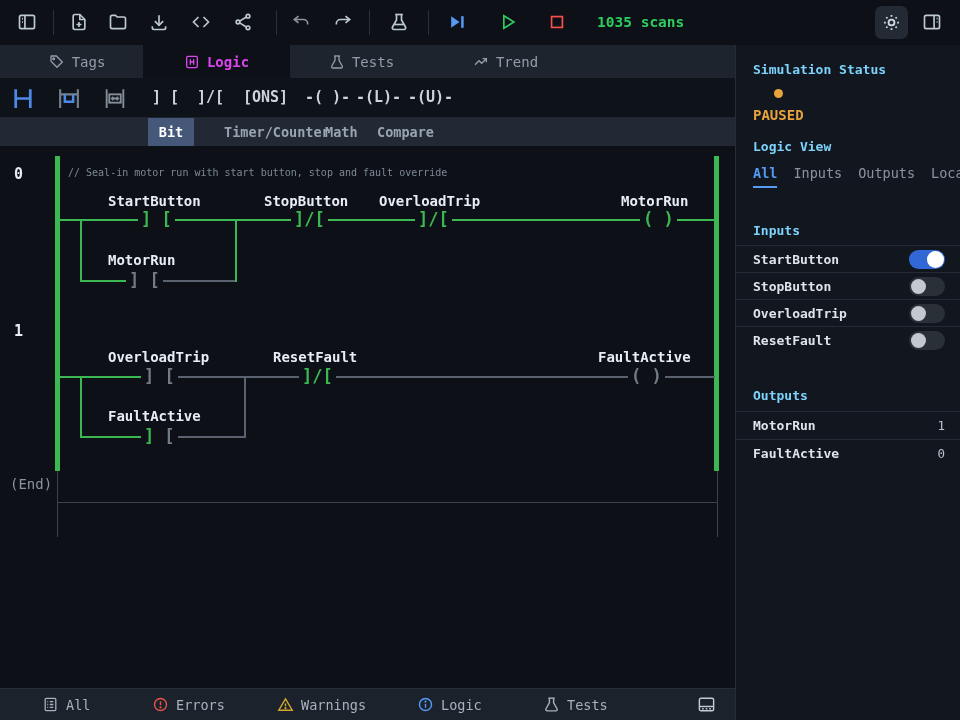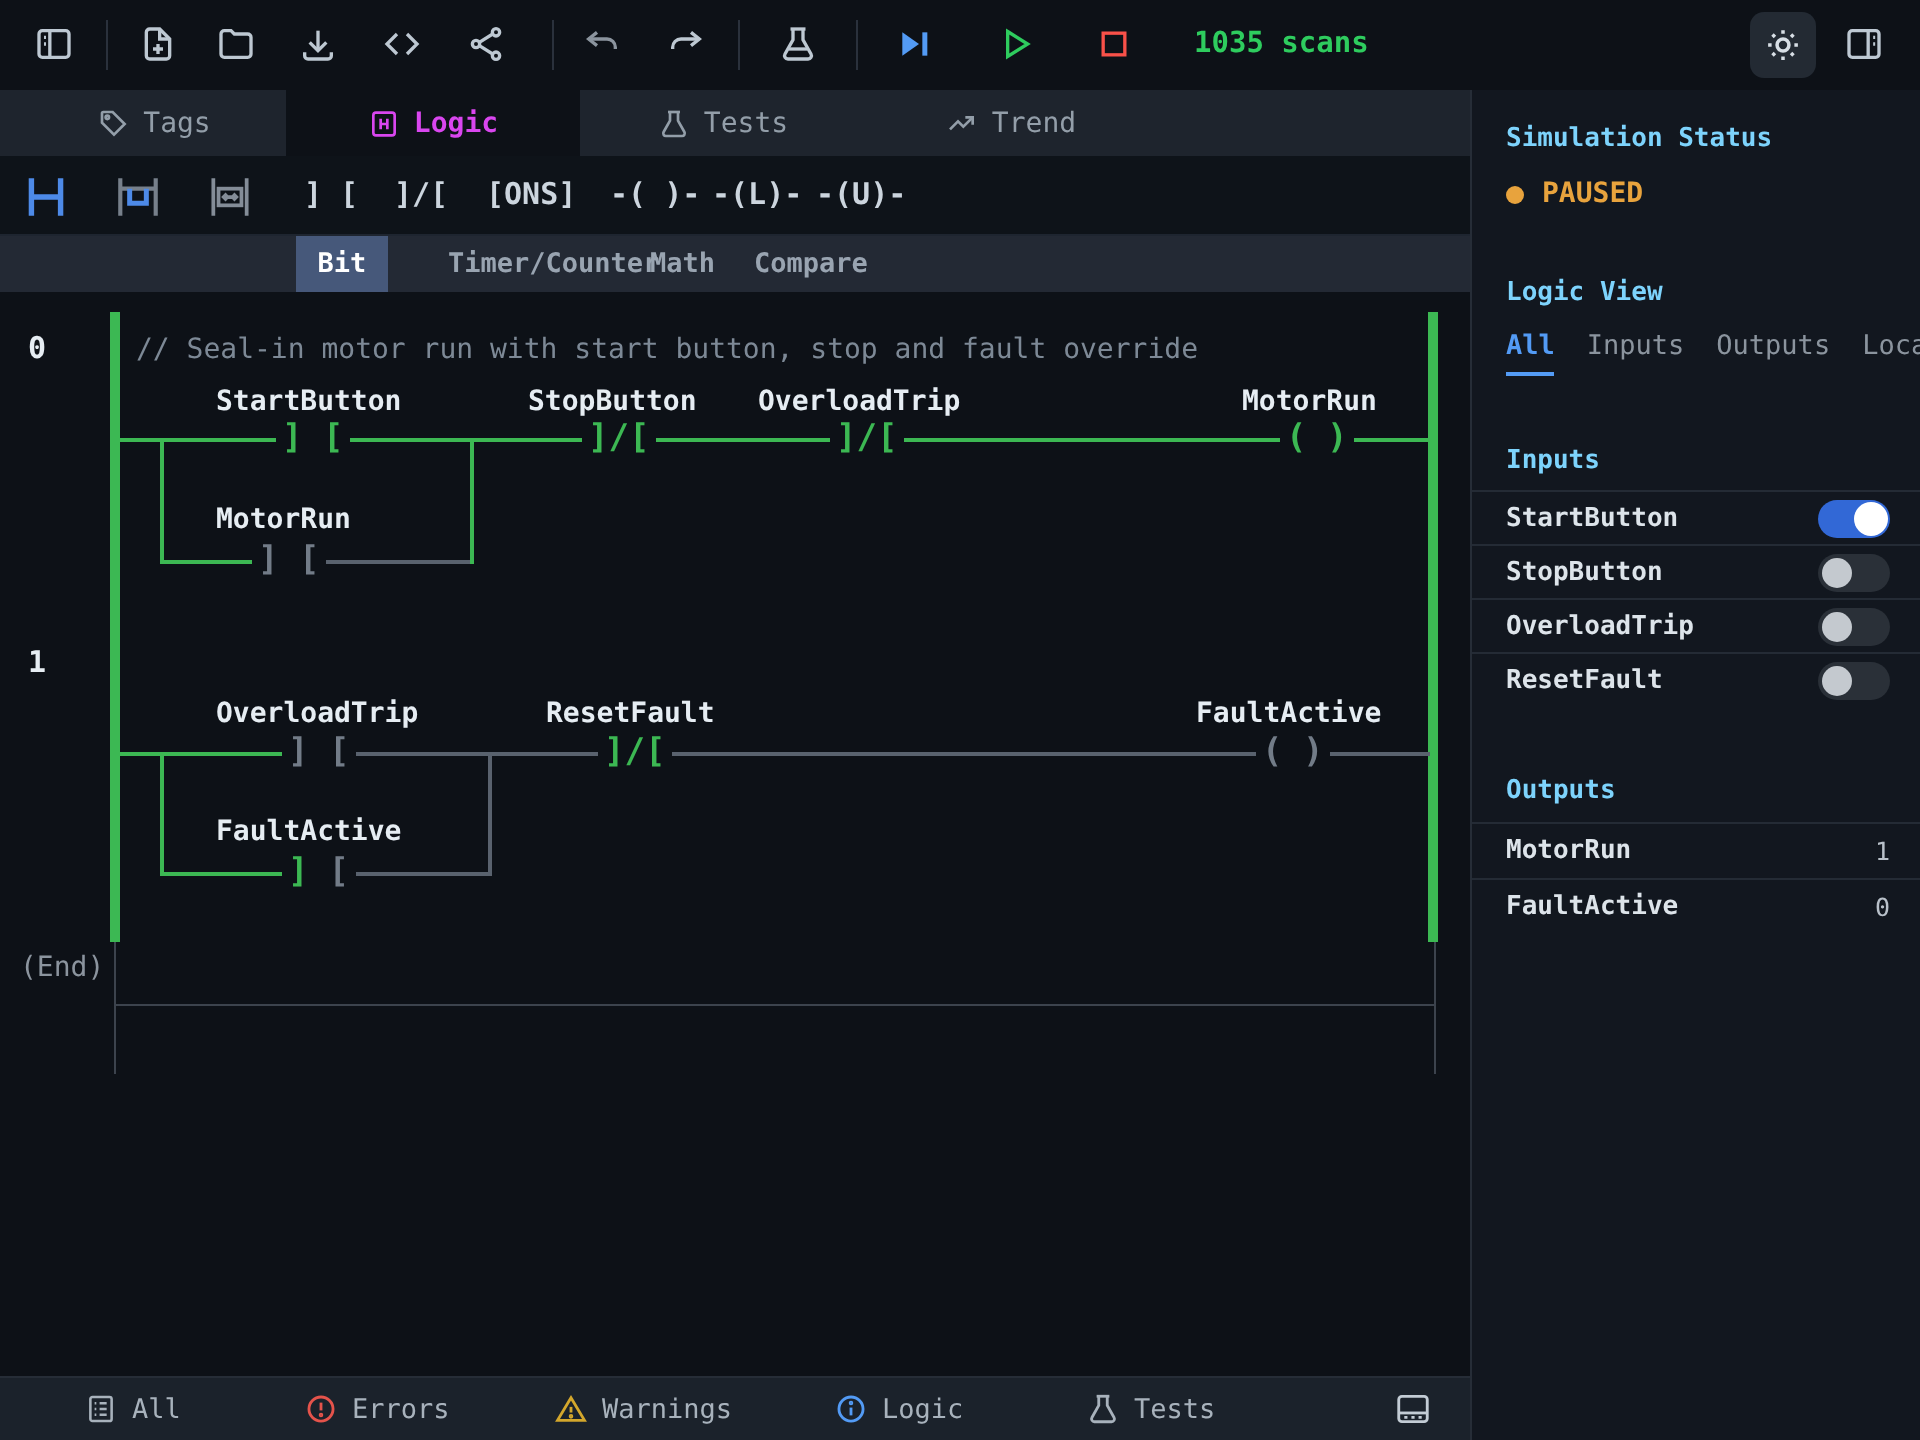--- a/index.html
+++ b/index.html
@@ -36,21 +36,21 @@
   .stab { position:absolute; top:0; height:28px; display:flex; align-items:center; color:#99a4b1;
     font-size:13.5px; font-weight:bold; cursor:pointer; }
   .stab.active { background:#46587a; color:#ffffff; justify-content:center; }
 
   
   #canvas { position:absolute; left:0; top:146px; width:735px; height:542px; background:#0d1117; }
   .w { position:absolute; background:#3cb853; z-index:1; }
   .w.gray { background:#59626e; }
   .w.faint { background:#3c434d; }
   .rnum { position:absolute; color:#e6edf3; font-size:15px; font-weight:bold; }
-  .rcom { position:absolute; color:#7d8996; font-size:14px; white-space:pre; }
+  .rcom { position:absolute; color:#7d8996; font-size:10px; white-space:pre; }
   .tagl { position:absolute; color:#e6edf3; font-size:14px; font-weight:bold; z-index:2; }
   .sym { position:absolute; z-index:2; background:#0d1117; padding:0 3px; font-size:17px;
     font-weight:bold; line-height:22px; white-space:pre; cursor:pointer; }
   .sym.green { color:#3cb853; }
   .sym.gray { color:#727c88; }
   .sym .g { color:#3cb853; }
   .sym .gr { color:#727c88; margin-left:10px; }
   #end-label { position:absolute; color:#8b949e; font-size:14px; }
 
   
@@ -58,21 +58,21 @@
     border-top:1px solid #262d37; }
   .sb-item { position:absolute; top:0; height:31px; display:flex; align-items:center; gap:7px;
     color:#a8b2bc; font-size:13.5px; cursor:pointer; }
   .sb-item svg { width:17px; height:17px; }
 
   
   #sidebar { position:absolute; left:735px; top:45px; width:225px; height:675px; background:#12171f;
     border-left:1px solid #262d37; }
   .sec-h { position:absolute; left:17px; color:#7dd3fc; font-size:13px; font-weight:bold; }
   #paused { position:absolute; left:17px; top:44px; display:flex; align-items:center; gap:9px;
-    color:#e8a33d; font-size:14px; font-weight:bold; }
+    color:#e8a33d; font-size:14px; font-weight:bold;flex-direction:column; }
   #paused .dot { width:9px; height:9px; border-radius:50%; background:#e8a33d; }
   #viewtabs { position:absolute; left:17px; top:120px; display:flex; gap:16px; font-size:13.5px; }
   .vtab { color:#8b949e; padding-bottom:5px; cursor:pointer; }
   .vtab.active { color:#539bf5; font-weight:bold; border-bottom:2px solid #539bf5; }
   .rows { position:absolute; left:0; width:225px; }
   .row { height:27px; border-top:1px solid #242b35; display:flex; align-items:center;
     justify-content:space-between; padding:0 16px 0 17px; }
   .row .nm { color:#dde4ea; font-size:13px; font-weight:bold; }
   .row .val { color:#b8c0c9; font-size:12.5px; }
   .row.orow { height:28px; }

